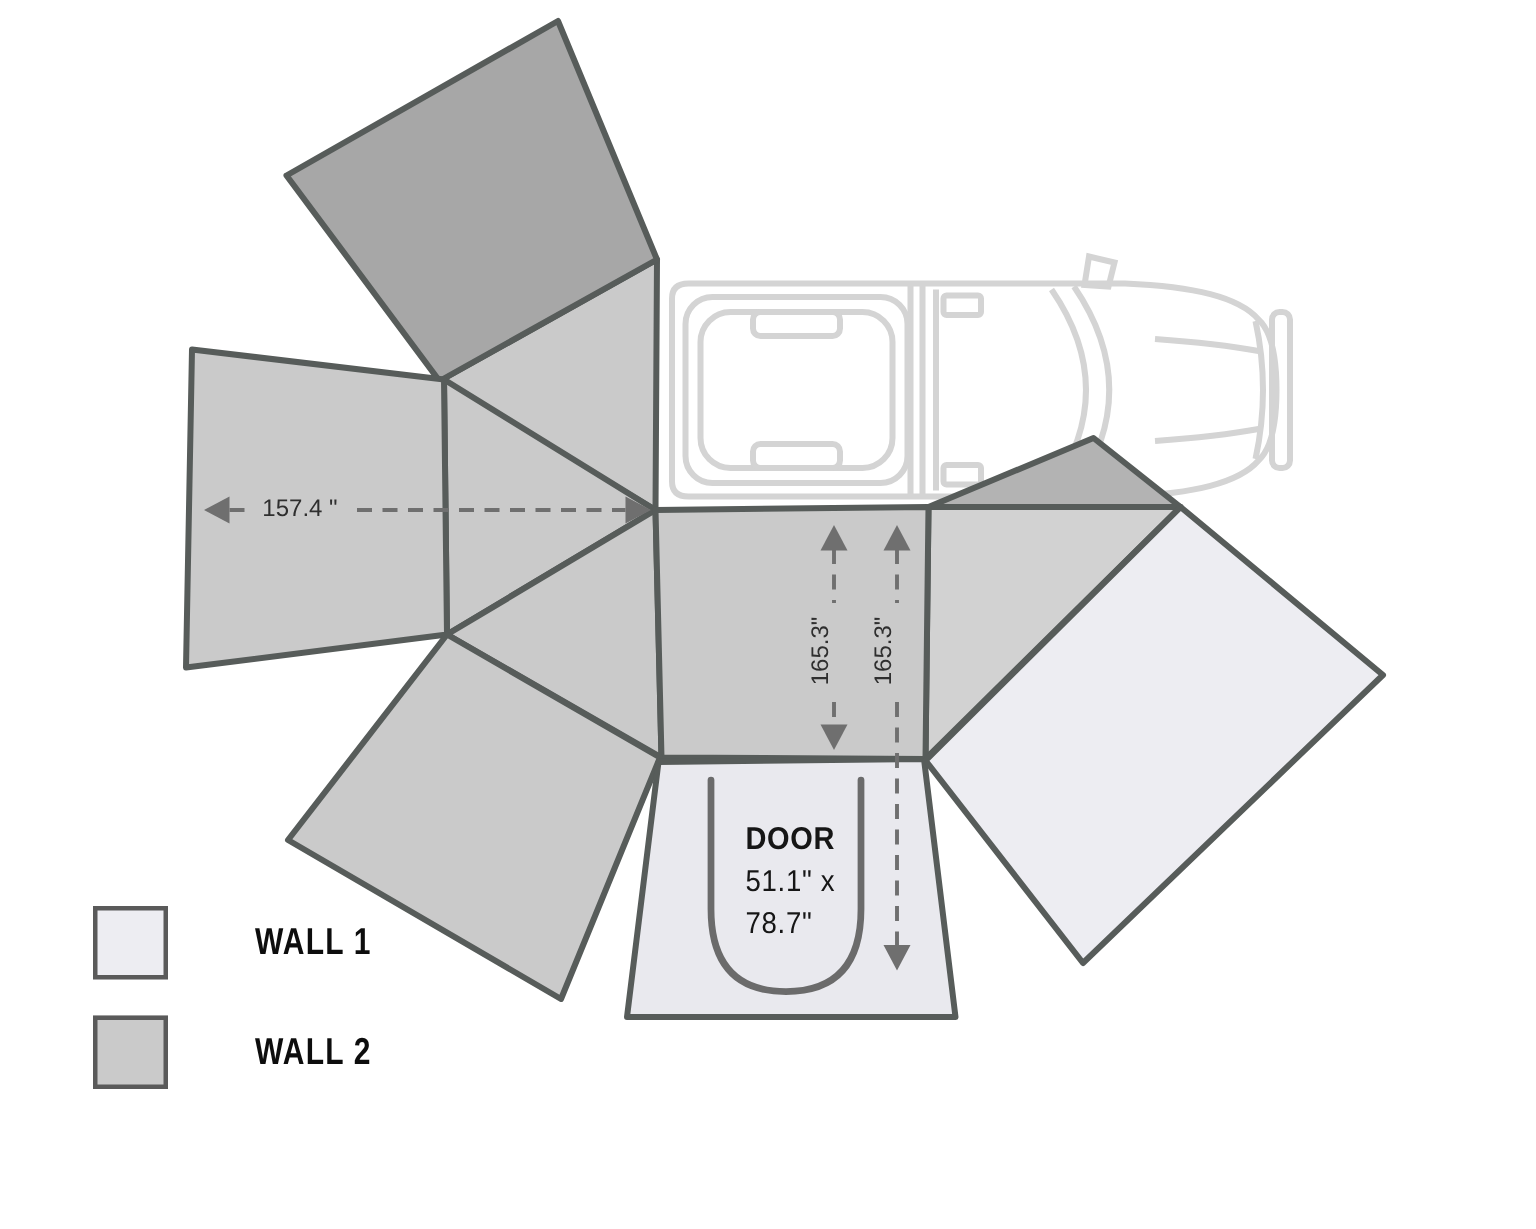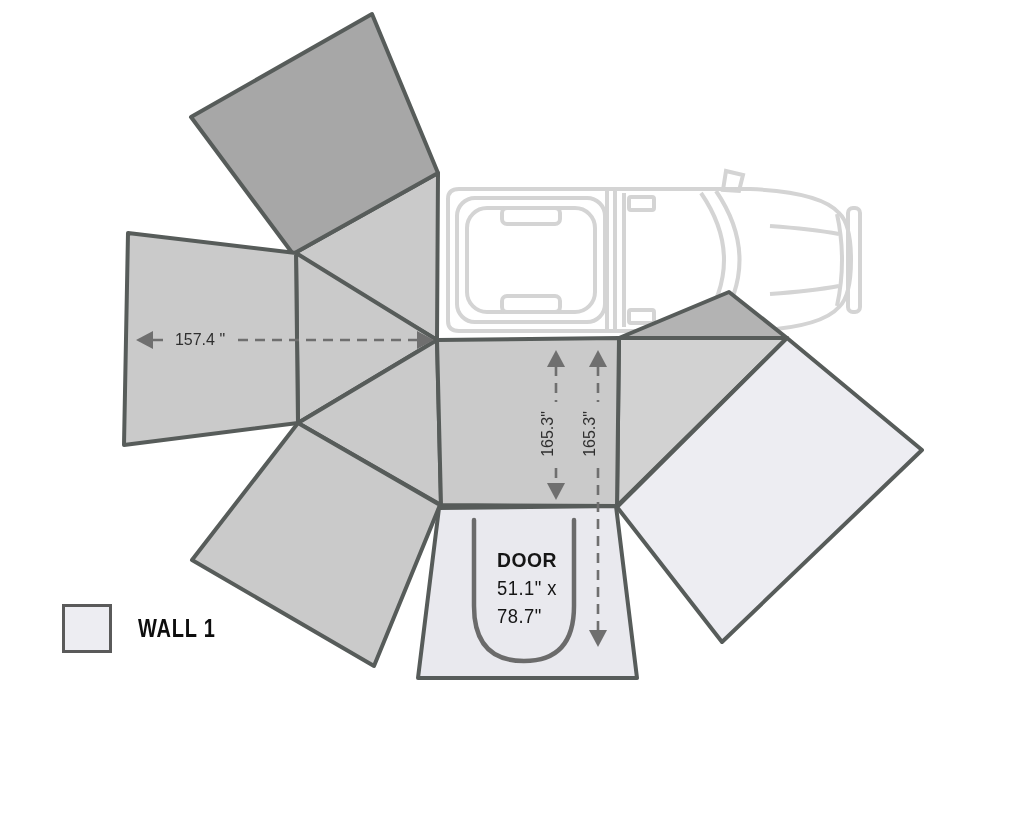--- a/index.html
+++ b/index.html
@@ -13,21 +13,21 @@
     font-size:16px;color:#2f2f2f;background:#cacaca;white-space:nowrap;
   }
   .dim-label.rot{transform:rotate(-90deg);}
   .door-text{
     position:absolute;left:497px;top:549px;color:#161616;
     transform:scaleX(0.92);transform-origin:left top;line-height:1;
   }
   .door-title{font-size:21px;font-weight:bold;letter-spacing:.5px;}
   .door-line{font-size:20px;margin-top:8px;letter-spacing:.5px;}
   .legend{position:absolute;left:62px;top:604px;}
-  .legend-row{display:flex;align-items:center;}
+  .legend-row{display:flex;align-items:center;gap:32px;}
   .legend-row.r1{margin-bottom:24px;}
   .legend-row.r2{margin-bottom:18px;}
   .swatch{width:50px;height:49px;border:3px solid #5a5a5a;box-sizing:border-box;background:#ccc;}
   .legend-label{
     margin-left:26px;font-size:25px;font-weight:bold;color:#0d0d0d;
     transform:scaleX(0.8);transform-origin:left center;letter-spacing:1px;white-space:nowrap;
   }
 </style>
 </head>
 <body>
@@ -102,15 +102,19 @@
     <div class="door-title">DOOR</div>
     <div class="door-line">51.1" x</div>
     <div class="door-line">78.7"</div>
   </div>
 
   <div class="legend">
     <div class="legend-row r1">
       <div class="swatch" style="background: rgb(237, 237, 242);"></div>
       <div class="legend-label">WALL 1</div>
     </div>
+    <div class="legend-row r2">
+      <div class="swatch" style="background: rgb(202, 202, 202);"></div>
+      <div class="legend-label">WALL 2</div>
+    </div>
   </div>
 
 </div>
 
 </body></html>

